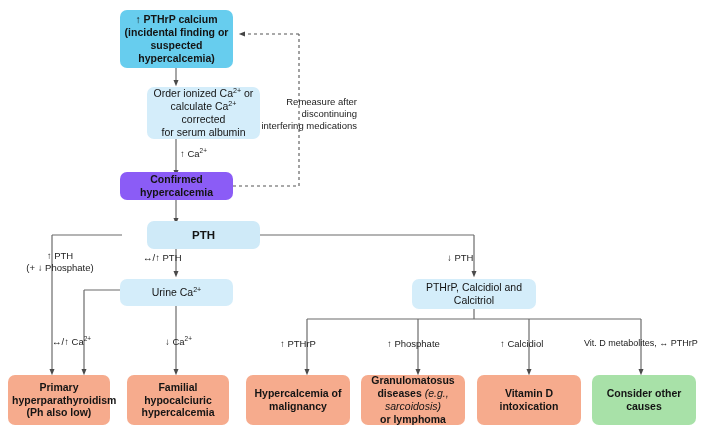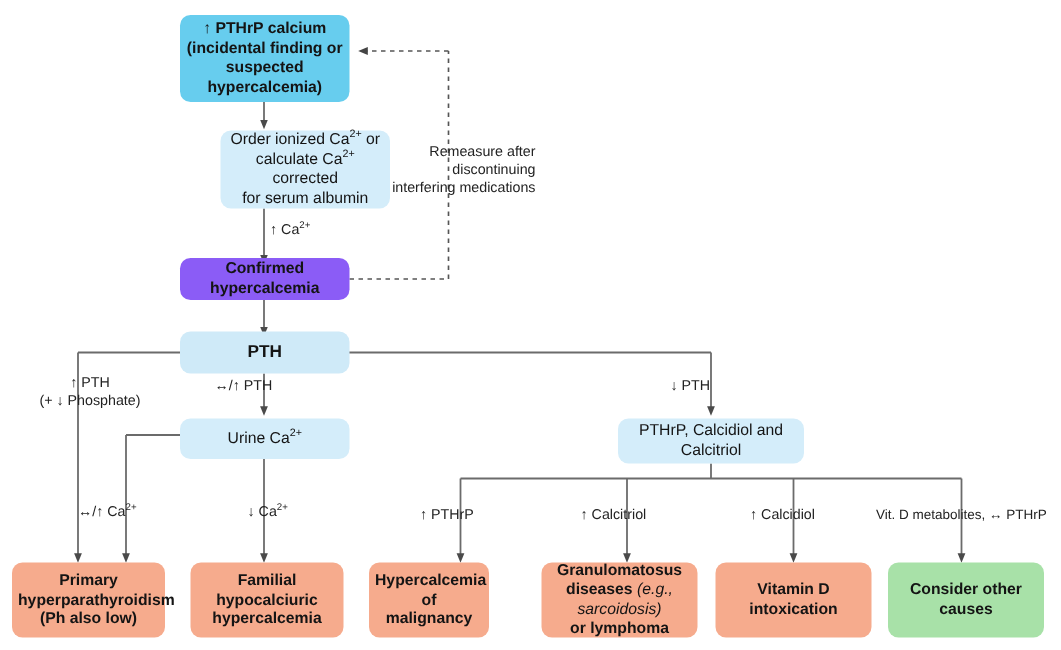--- a/index.html
+++ b/index.html
@@ -34,21 +34,21 @@
     text-align: center;
     line-height: 1.22;
     color: #141414;
     padding: 2px 4px;
     z-index: 2;
   }
   .node .inner { width: 100%; }
   
   .blue-dark { background: #67cdee; font-weight: bold; font-size: 10.5px; }
   .blue-light { background: #d4edfa; font-size: 10.5px; font-weight: normal; }
-  .blue-light-b { background: #cfeaf8; font-size: 11.5px; font-weight: bold; }
+  .blue-light-b { background: #cfeaf8; font-size: 11.5px; font-weight: bold; margin-left: 27px; }
   .orange { background: #8b5cf6; font-size: 10.5px; font-weight: bold; }
   .orange-plain { background: #f6ab8d; font-size: 10.5px; font-weight: bold; }
   .green { background: #a8e1a8; font-size: 10.5px; font-weight: bold; }
 
   .edge-label {
     position: absolute;
     font-size: 9.5px;
     color: #222222;
     text-align: center;
     line-height: 1.25;
@@ -158,21 +158,21 @@
   </div>
 
   <div class="node orange-plain" style="left:127px; top:375px; width:102px; height:50px;">
     <div class="inner">
       <span>Familial</span><br>
       <span>hypocalciuric</span><br>
       <span>hypercalcemia</span>
     </div>
   </div>
 
-  <div class="node orange-plain" style="left:246px; top:375px; width:80px; height:50px;">
+  <div class="node orange-plain" style="left:246px; top:375px; width:104px; height:50px;">
     <div class="inner">
       <span>Hypercalcemia of</span><br>
       <span>malignancy</span>
     </div>
   </div>
 
   <div class="node orange-plain" style="left:361px; top:375px; width:104px; height:50px;">
     <div class="inner">
       <span>Granulomatosus</span><br>
       <span>diseases</span>
@@ -219,21 +219,21 @@
 
   <div class="edge-label" style="left:52px; top:336px;">↔/↑ Ca<sup>2+</sup></div>
 
   <div class="edge-label" style="left:165px; top:336px;">↓ Ca<sup>2+</sup></div>
 
   <div class="edge-label" style="left:280px; top:338px;">
     <span>↑ PTHrP</span>
   </div>
 
   <div class="edge-label" style="left:387px; top:338px;">
-    <span>↑ Calcitriol</span>
+    <span>↑ Phosphate</span>
   </div>
 
   <div class="edge-label" style="left:500px; top:338px;">
     <span>↑ Calcidiol</span>
   </div>
 
   <div class="edge-label" style="left:584px; top:338px; font-size:9px;">
     <span>Vit. D metabolites, ↔ PTHrP</span>
   </div>
 

